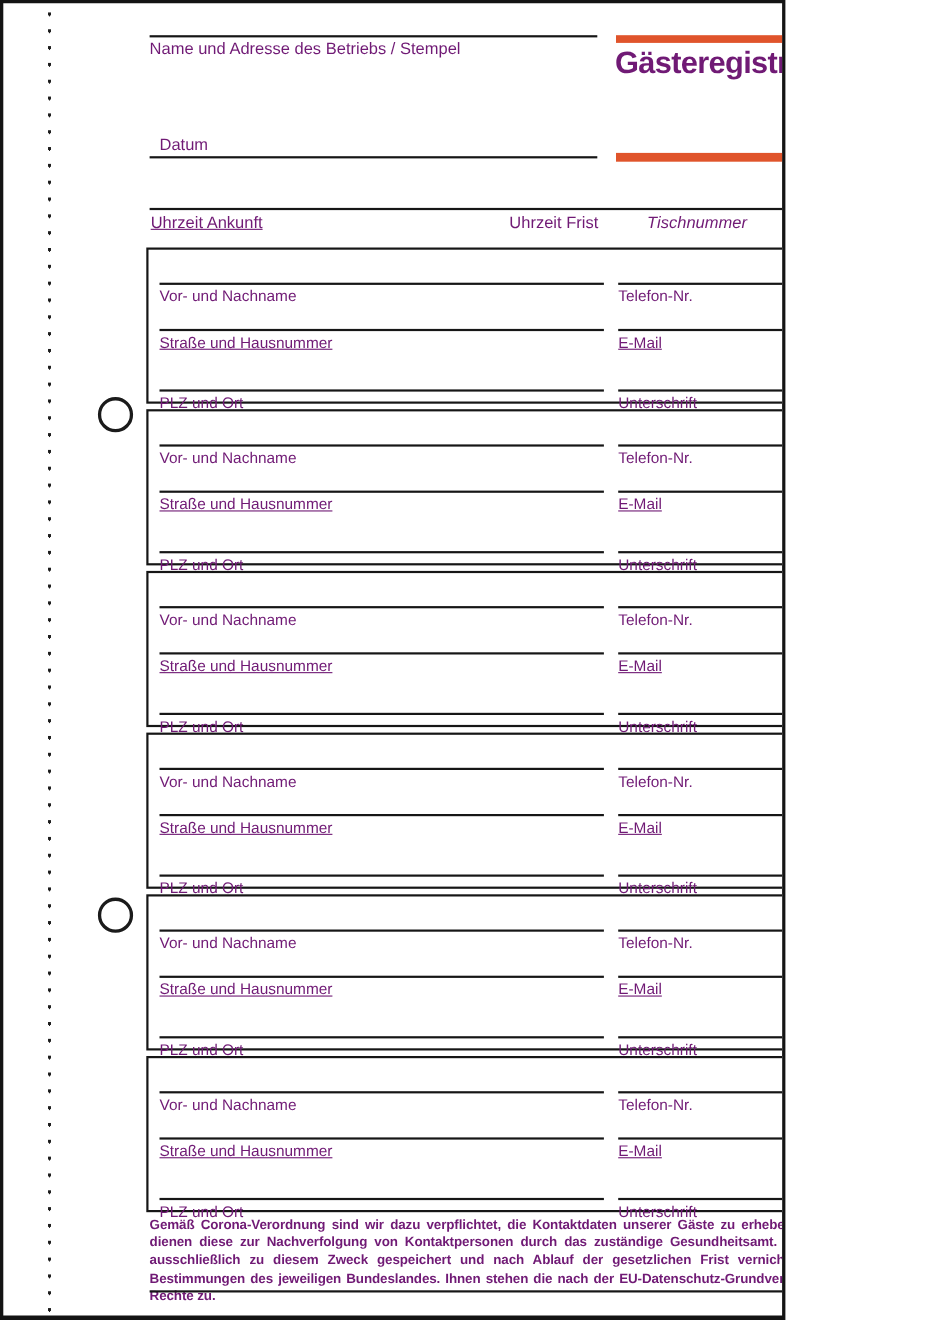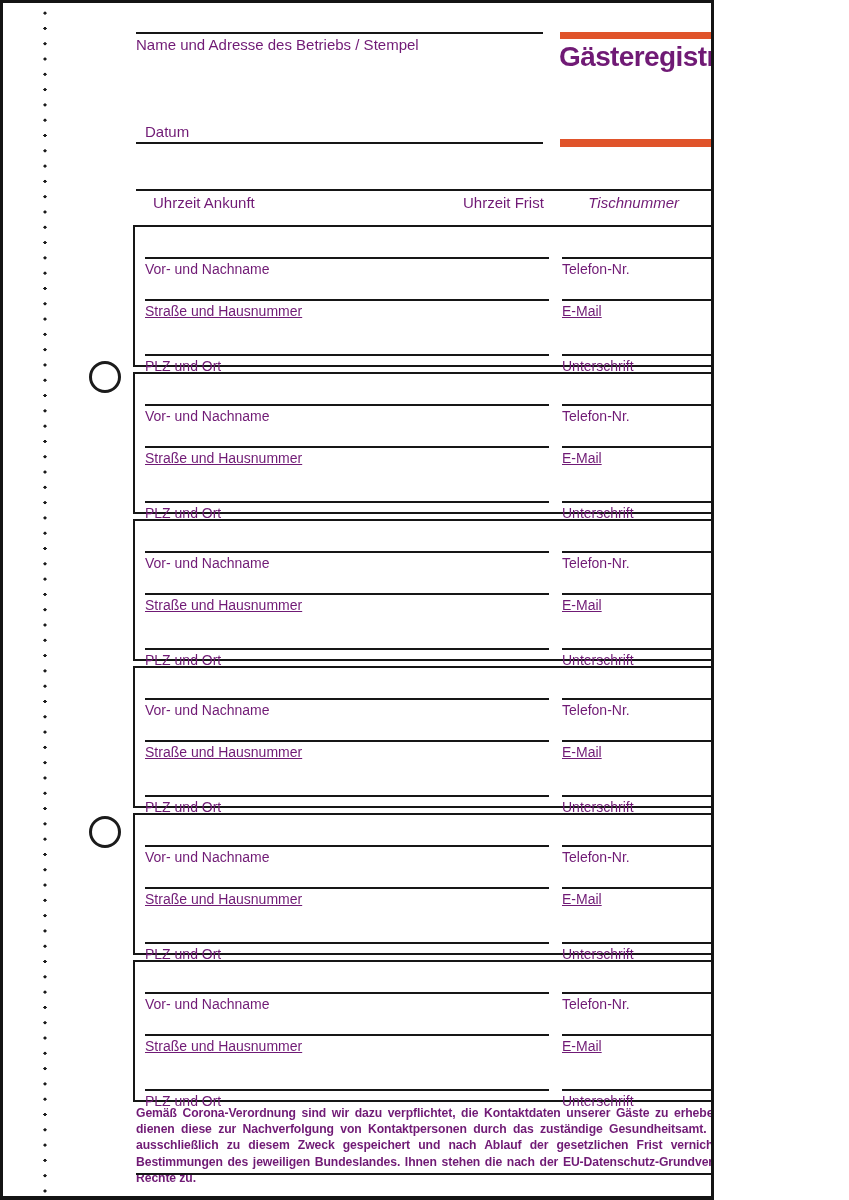--- a/index.html
+++ b/index.html
@@ -81,21 +81,21 @@
   }
   .doc-subtitle {
     position: absolute;
     left: 557px;
     top: 100px;
     font-size: 13.5px;
     line-height: 16px;
     white-space: nowrap;
   }
 
-  .hdr-ankunft    { left: 150px; top: 191px; }
+  .hdr-ankunft    { left: 134px; top: 191px; text-decoration: underline; }
   .hdr-ende       { left: 460px; top: 191px; }
   .hdr-tisch      { right: 32px; top: 191px; position: absolute; font-size: 15px; white-space: nowrap; font-style: italic; }
 
   .guest-blocks {
     position: absolute;
     left: 130px;
     top: 222px;
     width: 691px;
     display: flex;
     flex-direction: column;

